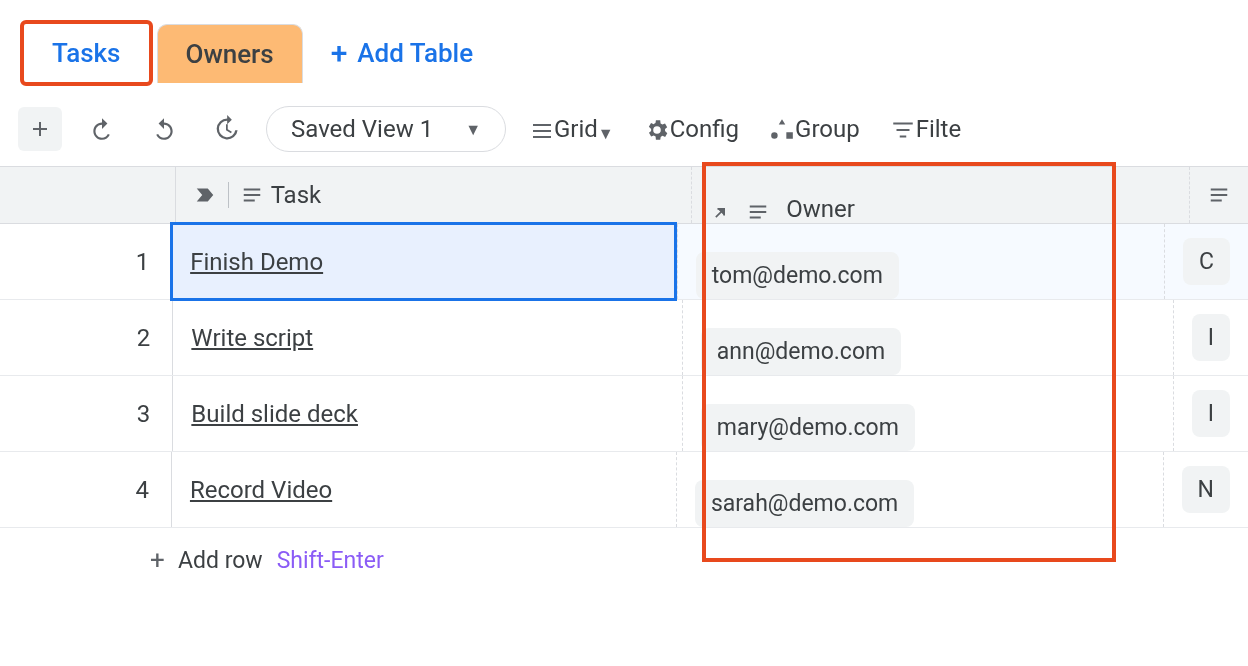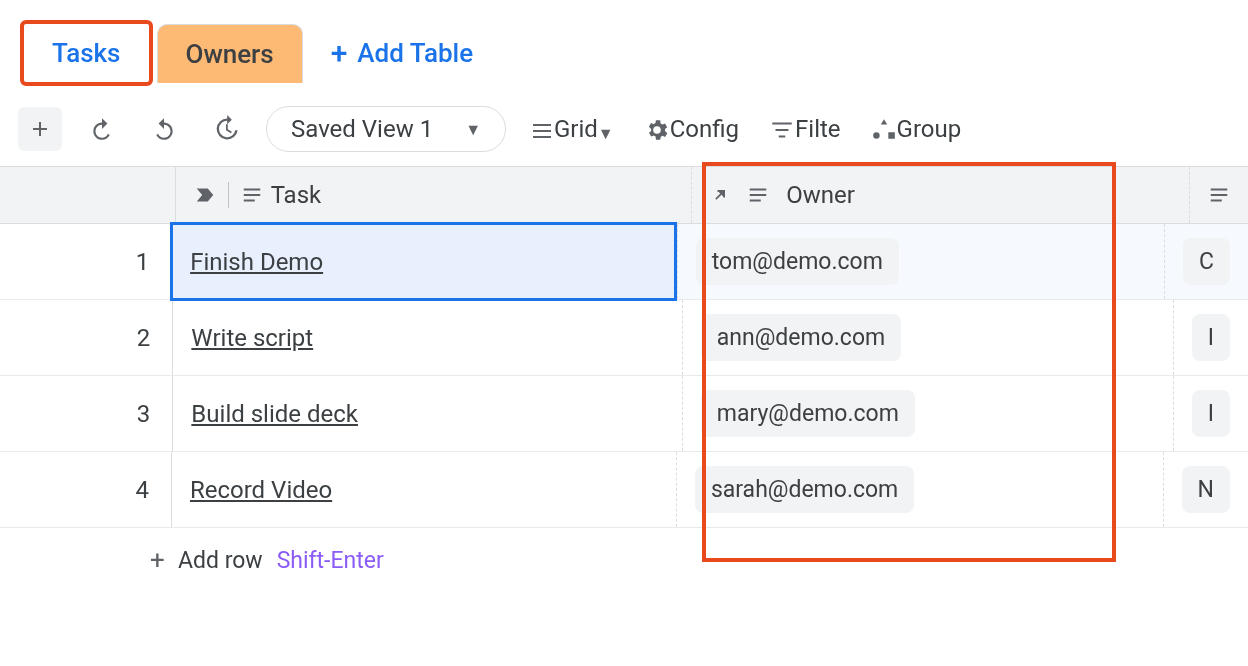--- a/index.html
+++ b/index.html
@@ -128,21 +128,21 @@
       align-items: center;
       padding: 14px 18px;
       font-size: 24px;
       color: #3c4043;
       gap: 8px;
     }
     .owner-col {
       width: 505px;
       border-right: 1px dashed #dadce0;
       display: flex;
-      align-items: center;
+      align-items: flex-end;
       padding: 0 18px;
       font-size: 24px;
       color: #3c4043;
       gap: 17px;
     }
     .extra-col {
       flex: 1;
       display: flex;
       align-items: center;
       padding: 0 18px;
@@ -264,29 +264,29 @@
     <span class="caret-down">▼</span>
   </div>
   <div class="toolbar-btn">
     <svg width="26" height="26" viewBox="0 0 24 24">
         <path fill="currentColor" d="M19.4 13a7.5 7.5 0 0 0 0-2l2-1.6-2-3.4-2.4 1a7.4 7.4 0 0 0-1.7-1L15 3h-4l-.4 2.6a7.4 7.4 0 0 0-1.7 1l-2.4-1-2 3.4L6.6 11a7.5 7.5 0 0 0 0 2l-2 1.6 2 3.4 2.4-1a7.4 7.4 0 0 0 1.7 1L11 21h4l.4-2.6a7.4 7.4 0 0 0 1.7-1l2.4 1 2-3.4zM12 15.5A3.5 3.5 0 1 1 15.5 12 3.5 3.5 0 0 1 12 15.5z"></path>
       </svg>
     <span>Config</span>
   </div>
   <div class="toolbar-btn">
     <svg width="26" height="26" viewBox="0 0 24 24">
+        <path fill="currentColor" d="M12 2l3 5H9zM5 14a3 3 0 1 1 0 6 3 3 0 0 1 0-6zm11 0h6v6h-6z"></path>
+      </svg>
+    <span>Group</span>
+  </div>
+  <div class="toolbar-btn">
+    <svg width="26" height="26" viewBox="0 0 24 24">
         <path fill="currentColor" d="M3 5h18v2H3zm3 6h12v2H6zm3 6h6v2H9z"></path>
       </svg>
     <span>Filte</span>
-  </div>
-  <div class="toolbar-btn">
-    <svg width="26" height="26" viewBox="0 0 24 24">
-        <path fill="currentColor" d="M12 2l3 5H9zM5 14a3 3 0 1 1 0 6 3 3 0 0 1 0-6zm11 0h6v6h-6z"></path>
-      </svg>
-    <span>Group</span>
   </div>
 </div>
 
 <div class="table">
   <div class="header-row">
     <div class="rownum-col"></div>
     <div class="task-col">
       <svg class="header-icon" width="22" height="22" viewBox="0 0 24 24">
           <path fill="currentColor" d="M3 5h12l6 7-6 7H3l6-7z"></path>
         </svg>

